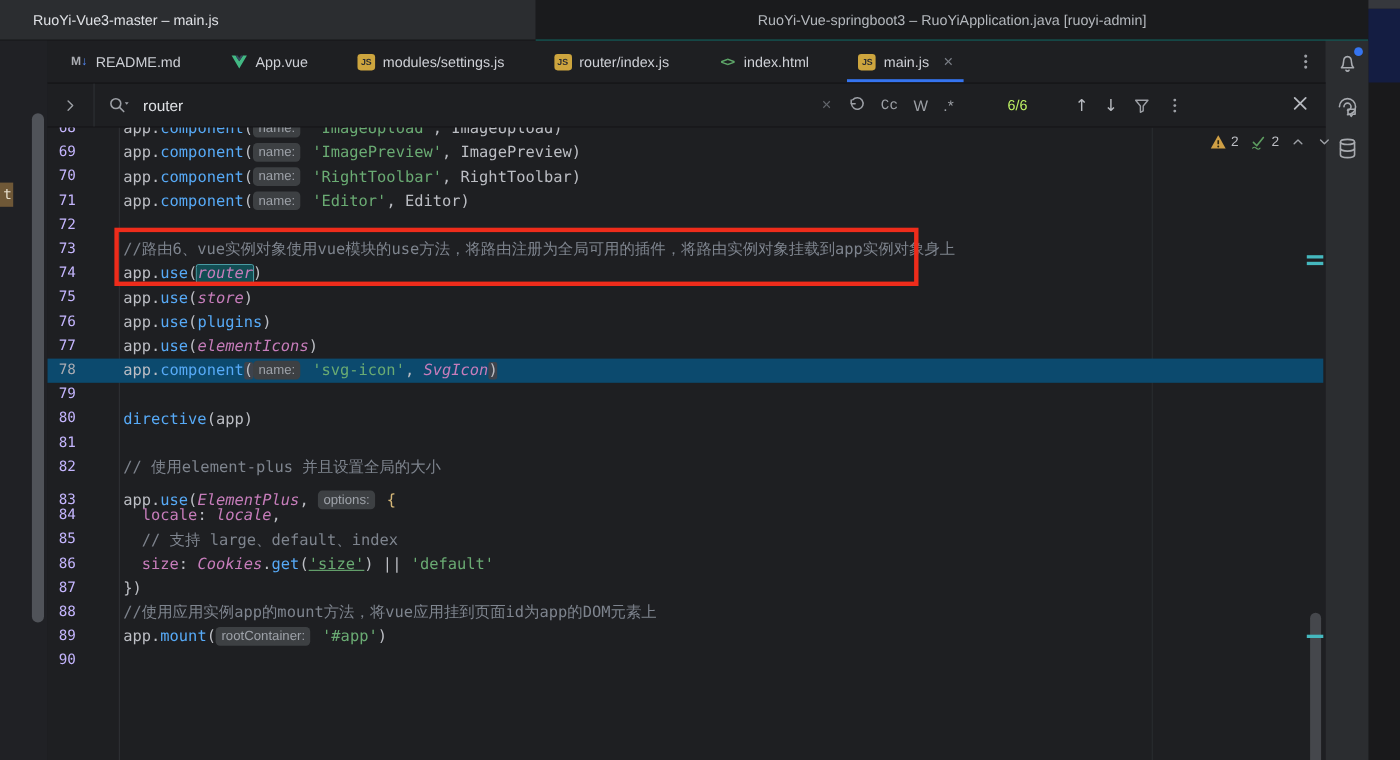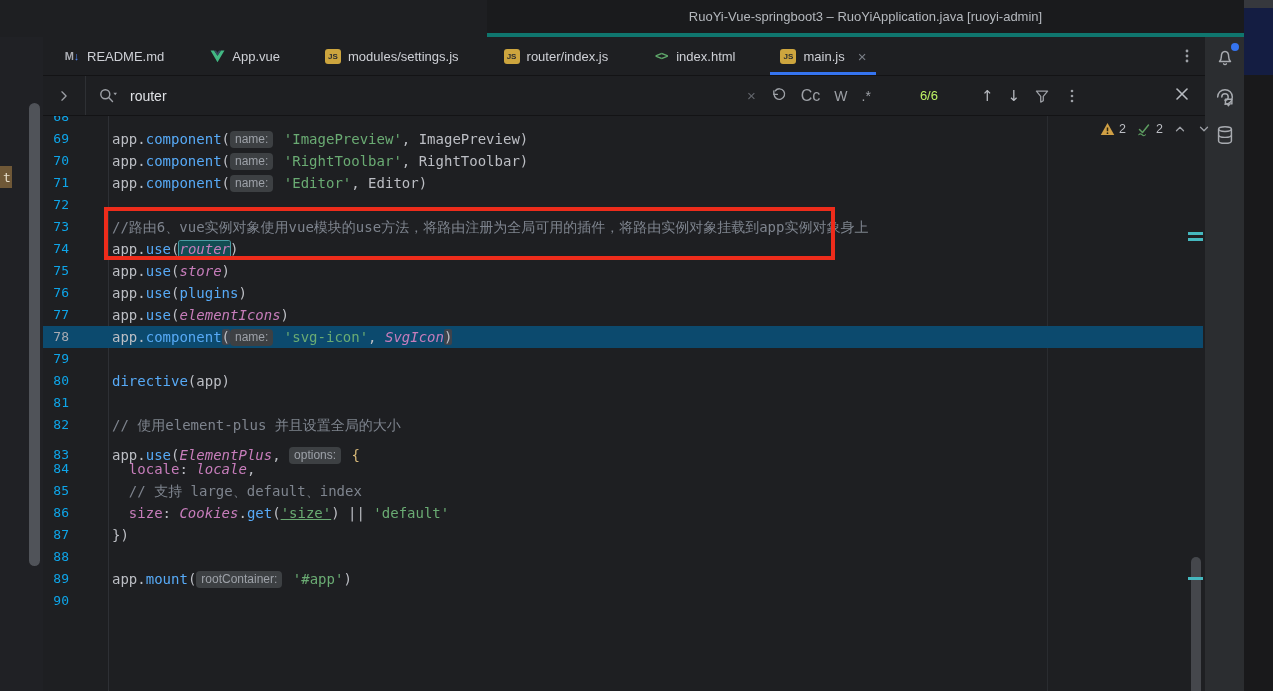--- a/index.html
+++ b/index.html
@@ -6,21 +6,21 @@
   html,body { width:1273px; height:691px; overflow:hidden; background:#1e1f22;
               font-family:"Liberation Sans", sans-serif; }
   .abs { position:absolute; }
   #stage { position:relative; width:1273px; height:691px; background:#1e1f22; }
 
   
   #titlebar-front { left:0; top:0; width:487px; height:37px; background:#2b2d30;
                     border-bottom:1px solid #121214; display:flex; align-items:center;
                     padding-left:30px; color:#dfe1e5; font-size:13px; }
   #titlebar-back  { left:487px; top:0; width:757px; height:37px; background:#1a1b1d;
-                    border-bottom:4px solid #0f766e; display:flex; align-items:center;
+                    border-bottom:1px solid #0f766e; display:flex; align-items:center;
                     justify-content:center; color:#b4b8bd; font-size:13px; }
   #far-right-col  { left:1244px; top:0; width:29px; height:691px; background:#19191b; }
   #far-right-top  { left:1244px; top:0; width:29px; height:8px; background:#36383d; }
   #far-right-navy { left:1244px; top:8px; width:29px; height:67px; background:#141d42; }
 
   
   #tabbar { left:0; top:37px; width:1205px; height:38px; background:#1e1f22;
             display:flex; align-items:stretch; padding-left:50px; }
   .tab { display:flex; align-items:center; gap:7px; padding:0 14px; margin-right:17px;
          color:#ced0d6; font-size:13px; position:relative; cursor:default; }
@@ -65,21 +65,21 @@
   #left-edge-tag { left:0; top:166px; width:12px; height:22px; background:#6f5837; color:#e6ddca;
                    font:13px "DejaVu Sans Mono",monospace; display:flex; align-items:center; padding-left:3px; }
 
   
   #editor { left:43px; top:116px; width:1162px; height:575px; background:#1e1f22; overflow:hidden; }
   #gutter-sep { left:65px; top:0; width:1px; height:575px; background:#2e3035; }
   #col-guide  { left:1004px; top:0; width:1px; height:575px; background:#2a2c30; }
   .crow { position:absolute; left:0; width:1160px; height:22px;
           font:14px "DejaVu Sans Mono",monospace; line-height:22px; white-space:pre; }
   .crow.current { background:#0c4a6e; }
-  .lnum { position:absolute; left:0; width:26px; text-align:right; color:#0ea5e9; font-size:13px; }
+  .lnum { position:absolute; left:0; width:26px; text-align:right; color:#c4b5fd; font-size:13px; }
   .crow.current .lnum { color:#a9abb2; }
   .ltext { position:absolute; left:69px; }
   .tk-d    { color:#bcbec4; }
   .tk-fn   { color:#57aaf7; }
   .tk-str  { color:#6aab73; }
   .tk-strU { color:#6aab73; text-decoration:underline; }
   .tk-cmt  { color:#7e848e; }
   .tk-ivar { color:#c77dbb; font-style:italic; }
   .tk-field{ color:#c77dbb; }
   .tk-brace{ color:#d5b778; }
@@ -101,20 +101,23 @@
   
   #annotation-box { left:104px; top:207px; width:731px; height:53px; border:4px solid #ee2c1b; z-index:40; }
 
   svg { display:block; }
 </style>
 </head>
 <body>
 
 <div id="stage">
 
+  <div id="titlebar-front" class="abs">
+    <span>RuoYi-Vue3-master – main.js</span>
+  </div>
   <div id="titlebar-back" class="abs">
     <span>RuoYi-Vue-springboot3 – RuoYiApplication.java [ruoyi-admin]</span>
   </div>
   <div id="far-right-col" class="abs"></div>
   <div id="far-right-top" class="abs"></div>
   <div id="far-right-navy" class="abs"></div>
 
   <div id="tabbar" class="abs">
     <div style="display:flex;">
         <div class="tab">
@@ -207,21 +210,21 @@
     <div id="search-query">router</div>
   </div>
   <div id="search-controls" class="abs">
     <span class="sbtn dim" style="font-size:15px;">×</span>
     <span class="sbtn">
       <svg width="17" height="17" viewBox="0 0 20 20" fill="none" stroke="#9da0a6" stroke-width="1.6" stroke-linecap="round" stroke-linejoin="round">
         <path d="M4.5 4.5v4.2h4.2"></path>
         <path d="M4.8 8.4a6.2 6.2 0 1 0 1.4-4"></path>
       </svg>
     </span>
-    <span class="sbtn" style="font-size:16px;">Cc</span>
+    <span class="sbtn" style="font-size:13px;font-family:Liberation Mono, monospace;">Cc</span>
     <span class="sbtn" style="font-size:14px;">W</span>
     <span class="sbtn" style="font-size:14px;">.*</span>
     <span id="results-count">6/6</span>
     <span class="sbtn arrowglyph">↑</span>
     <span class="sbtn arrowglyph">↓</span>
     <span class="sbtn">
       <svg width="16" height="16" viewBox="0 0 20 20" fill="none" stroke="#9da0a6" stroke-width="1.6" stroke-linejoin="round">
         <path d="M3 4h14l-5.4 6.4V16l-3.2 1.6v-7.2z"></path>
       </svg>
     </span>
@@ -243,41 +246,41 @@
   <div id="left-margin" class="abs"></div>
   <div id="left-scroll-pill" class="abs"></div>
   <div id="left-edge-tag" class="abs">
     <span>t</span>
   </div>
 
   <div id="editor" class="abs">
     <div id="gutter-sep" class="abs"></div>
     <div id="col-guide" class="abs"></div>
     <div>
-        <div class="crow" style="top: -10px;"><span class="lnum">68</span></div>
+        <div class="crow" style="top: -10px;"><span class="lnum">68</span><span class="ltext"><span class="tk-d">app.</span><span class="tk-fn">component</span><span class="tk-d">(</span><span class="tk-hint">name:</span><span class="tk-d"> </span><span class="tk-str">'ImageUpload'</span><span class="tk-d">, ImageUpload)</span></span></div>
         <div class="crow" style="top: 12px;"><span class="lnum">69</span><span class="ltext"><span class="tk-d">app.</span><span class="tk-fn">component</span><span class="tk-d">(</span><span class="tk-hint">name:</span><span class="tk-d"> </span><span class="tk-str">'ImagePreview'</span><span class="tk-d">, ImagePreview)</span></span></div>
         <div class="crow" style="top: 34px;"><span class="lnum">70</span><span class="ltext"><span class="tk-d">app.</span><span class="tk-fn">component</span><span class="tk-d">(</span><span class="tk-hint">name:</span><span class="tk-d"> </span><span class="tk-str">'RightToolbar'</span><span class="tk-d">, RightToolbar)</span></span></div>
         <div class="crow" style="top: 56px;"><span class="lnum">71</span><span class="ltext"><span class="tk-d">app.</span><span class="tk-fn">component</span><span class="tk-d">(</span><span class="tk-hint">name:</span><span class="tk-d"> </span><span class="tk-str">'Editor'</span><span class="tk-d">, Editor)</span></span></div>
         <div class="crow" style="top: 78px;"><span class="lnum">72</span><span class="ltext"></span></div>
         <div class="crow" style="top: 100px;"><span class="lnum">73</span><span class="ltext"><span class="tk-cmt">//路由6、vue实例对象使用vue模块的use方法，将路由注册为全局可用的插件，将路由实例对象挂载到app实例对象身上</span></span></div>
         <div class="crow" style="top: 122px;"><span class="lnum">74</span><span class="ltext"><span class="tk-d">app.</span><span class="tk-fn">use</span><span class="tk-d">(</span><span class="tk-ivar tk-match">router</span><span class="tk-d">)</span></span></div>
         <div class="crow" style="top: 144px;"><span class="lnum">75</span><span class="ltext"><span class="tk-d">app.</span><span class="tk-fn">use</span><span class="tk-d">(</span><span class="tk-ivar">store</span><span class="tk-d">)</span></span></div>
         <div class="crow" style="top: 166px;"><span class="lnum">76</span><span class="ltext"><span class="tk-d">app.</span><span class="tk-fn">use</span><span class="tk-d">(</span><span class="tk-fn">plugins</span><span class="tk-d">)</span></span></div>
         <div class="crow" style="top: 188px;"><span class="lnum">77</span><span class="ltext"><span class="tk-d">app.</span><span class="tk-fn">use</span><span class="tk-d">(</span><span class="tk-ivar">elementIcons</span><span class="tk-d">)</span></span></div>
         <div class="crow current" style="top: 210px;"><span class="lnum">78</span><span class="ltext"><span class="tk-d">app.</span><span class="tk-fn">component</span><span class="tk-bm">(</span><span class="tk-hint">name:</span><span class="tk-d"> </span><span class="tk-str">'svg-icon'</span><span class="tk-d">, </span><span class="tk-ivar">SvgIcon</span><span class="tk-bm">)</span></span></div>
         <div class="crow" style="top: 232px;"><span class="lnum">79</span><span class="ltext"></span></div>
         <div class="crow" style="top: 254px;"><span class="lnum">80</span><span class="ltext"><span class="tk-fn">directive</span><span class="tk-d">(app)</span></span></div>
         <div class="crow" style="top: 276px;"><span class="lnum">81</span><span class="ltext"></span></div>
         <div class="crow" style="top: 298px;"><span class="lnum">82</span><span class="ltext"><span class="tk-cmt">// 使用element-plus 并且设置全局的大小</span></span></div>
         <div class="crow" style="top: 328px;"><span class="lnum">83</span><span class="ltext"><span class="tk-d">app.</span><span class="tk-fn">use</span><span class="tk-d">(</span><span class="tk-ivar">ElementPlus</span><span class="tk-d">, </span><span class="tk-hint">options:</span><span class="tk-d"> </span><span class="tk-brace">{</span></span></div>
         <div class="crow" style="top: 342px;"><span class="lnum">84</span><span class="ltext"><span class="tk-d">  </span><span class="tk-field">locale</span><span class="tk-d">: </span><span class="tk-ivar">locale</span><span class="tk-d">,</span></span></div>
         <div class="crow" style="top: 364px;"><span class="lnum">85</span><span class="ltext"><span class="tk-d">  </span><span class="tk-cmt">// 支持 large、default、index</span></span></div>
         <div class="crow" style="top: 386px;"><span class="lnum">86</span><span class="ltext"><span class="tk-d">  </span><span class="tk-field">size</span><span class="tk-d">: </span><span class="tk-ivar">Cookies</span><span class="tk-d">.</span><span class="tk-fn">get</span><span class="tk-d">(</span><span class="tk-strU">'size'</span><span class="tk-d">) || </span><span class="tk-str">'default'</span></span></div>
         <div class="crow" style="top: 408px;"><span class="lnum">87</span><span class="ltext"><span class="tk-d">})</span></span></div>
-        <div class="crow" style="top: 430px;"><span class="lnum">88</span></div>
+        <div class="crow" style="top: 430px;"><span class="lnum">88</span><span class="ltext"><span class="tk-cmt">//使用应用实例app的mount方法，将vue应用挂到页面id为app的DOM元素上</span></span></div>
         <div class="crow" style="top: 452px;"><span class="lnum">89</span><span class="ltext"><span class="tk-d">app.</span><span class="tk-fn">mount</span><span class="tk-d">(</span><span class="tk-hint">rootContainer:</span><span class="tk-d"> </span><span class="tk-str">'#app'</span><span class="tk-d">)</span></span></div>
         <div class="crow" style="top: 474px;"><span class="lnum">90</span><span class="ltext"></span></div>
       </div>
     <div class="match-mark abs" style="top:116px;"></div>
     <div class="match-mark abs" style="top:122px;"></div>
     <div id="scroll-thumb" class="abs"></div>
     <div id="thumb-mark" class="abs"></div>
   </div>
 
   <div id="inspections" class="abs">

